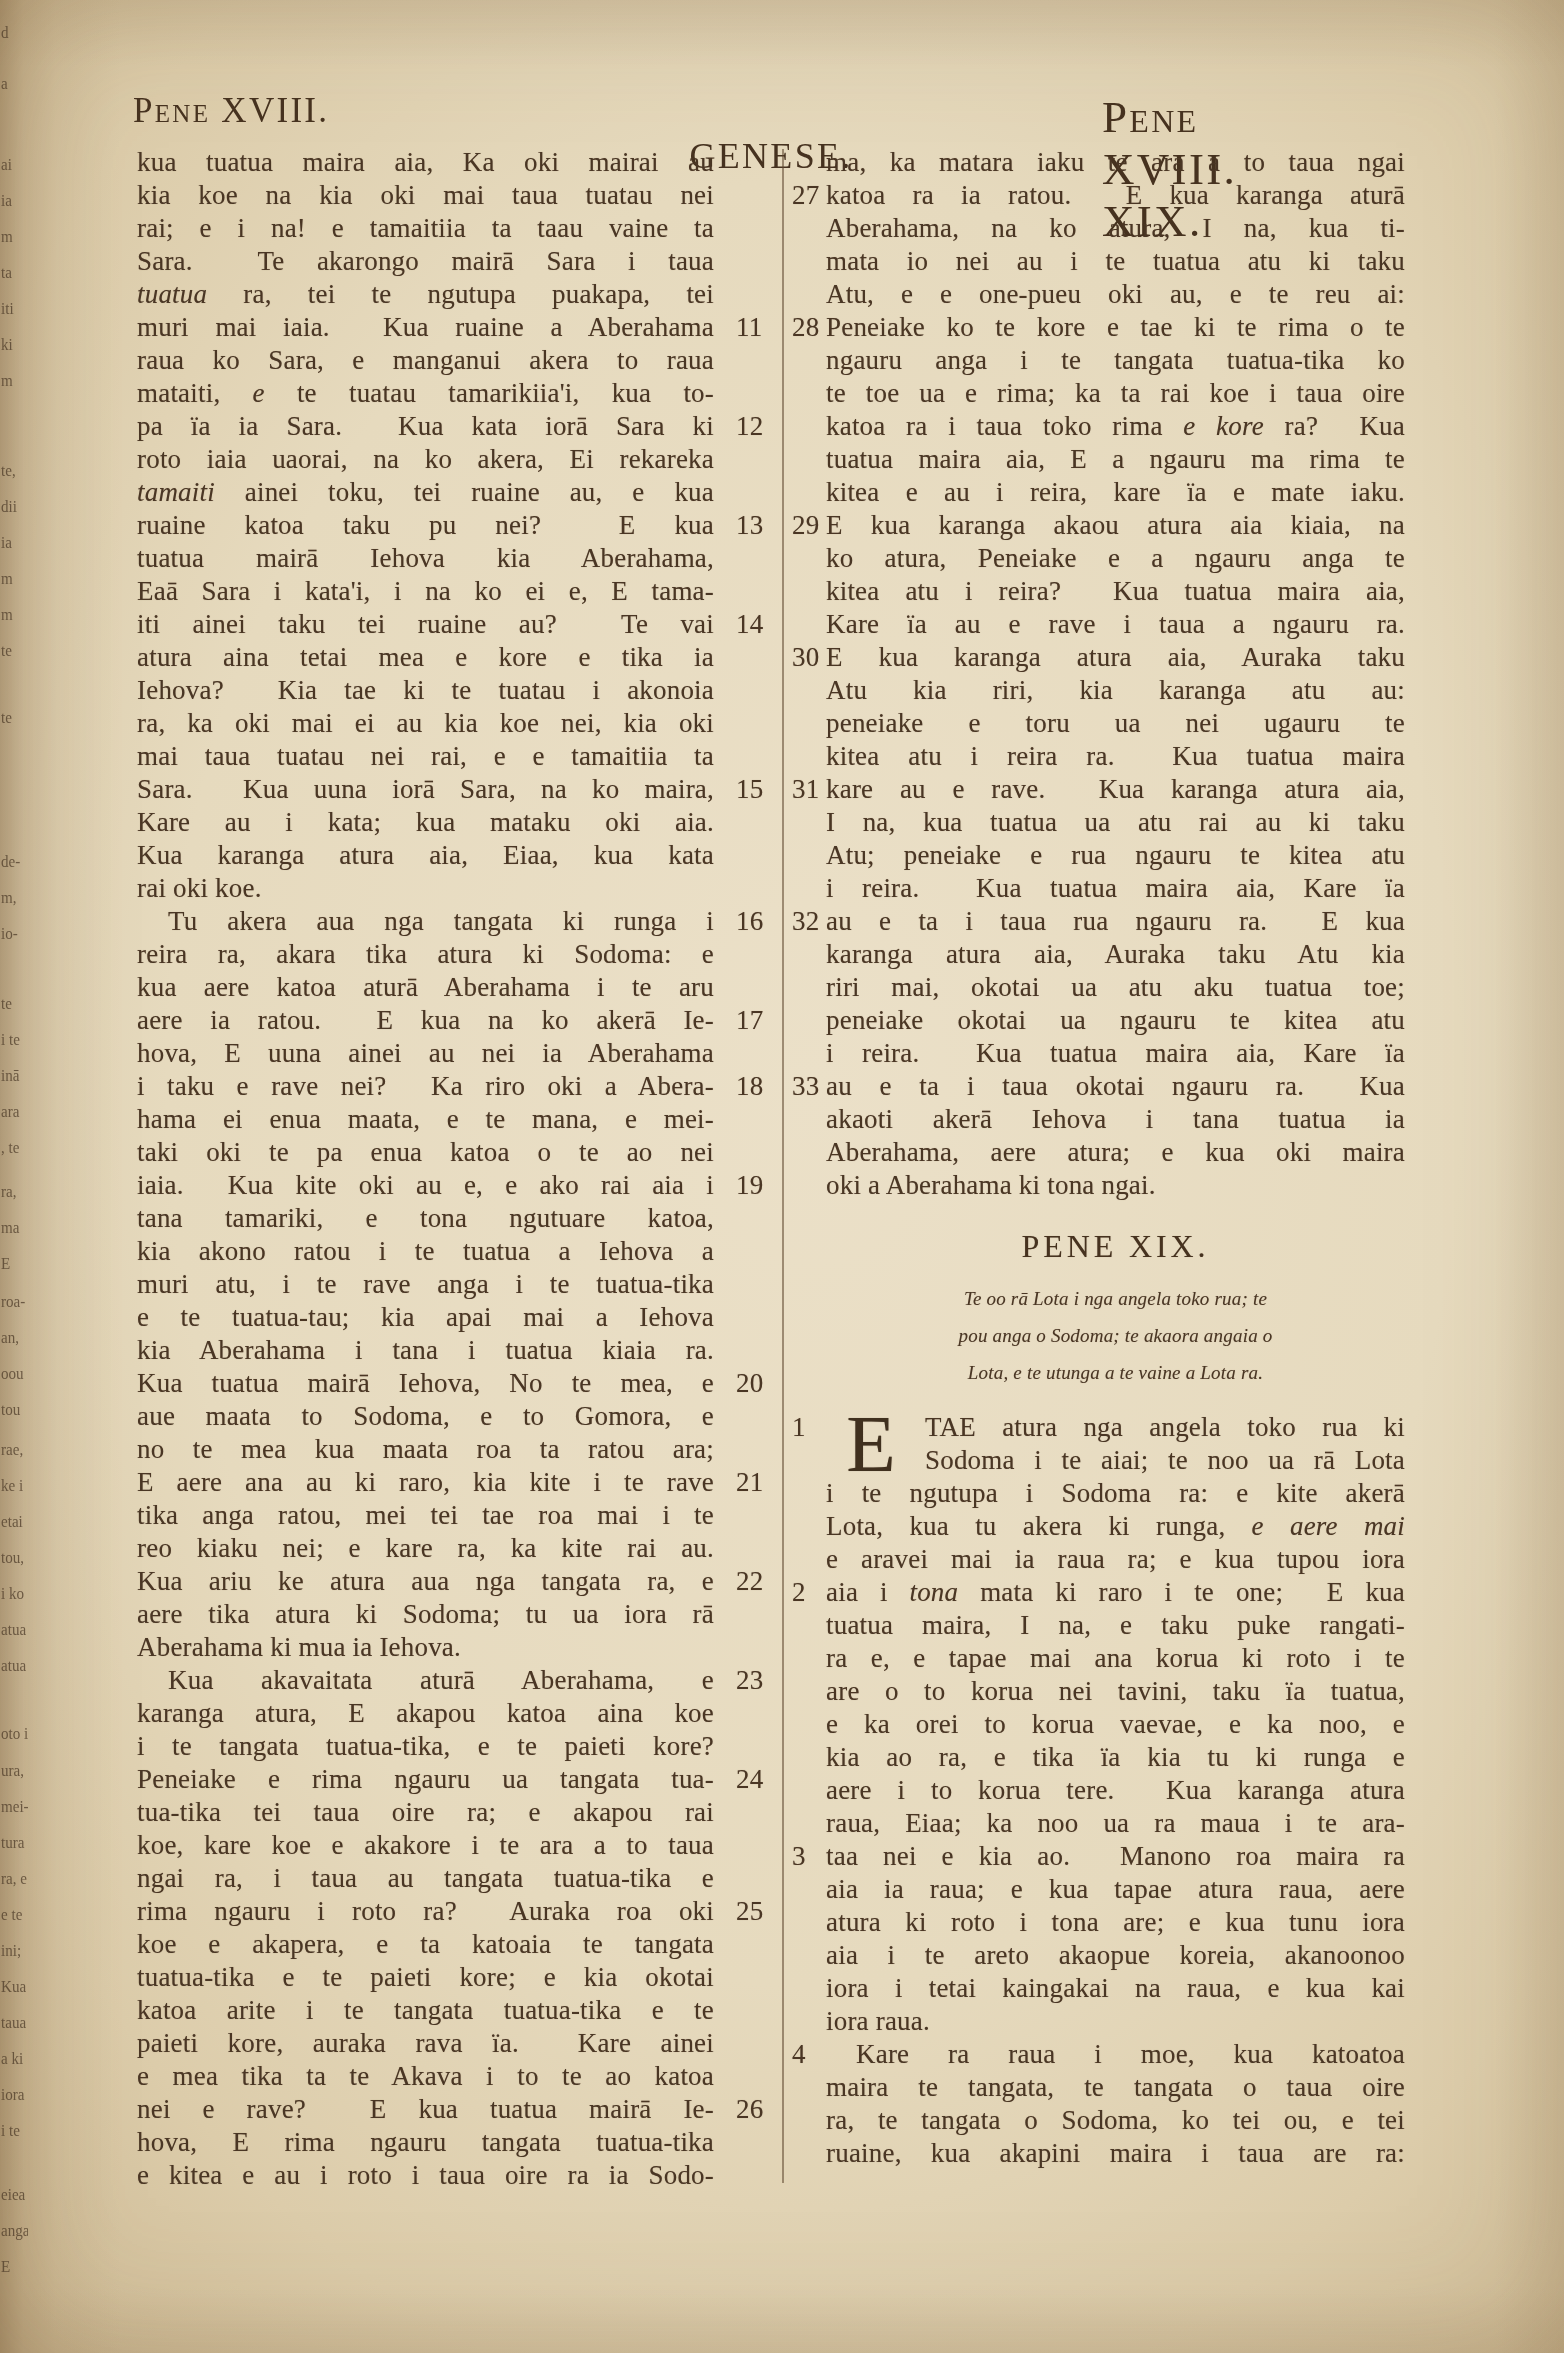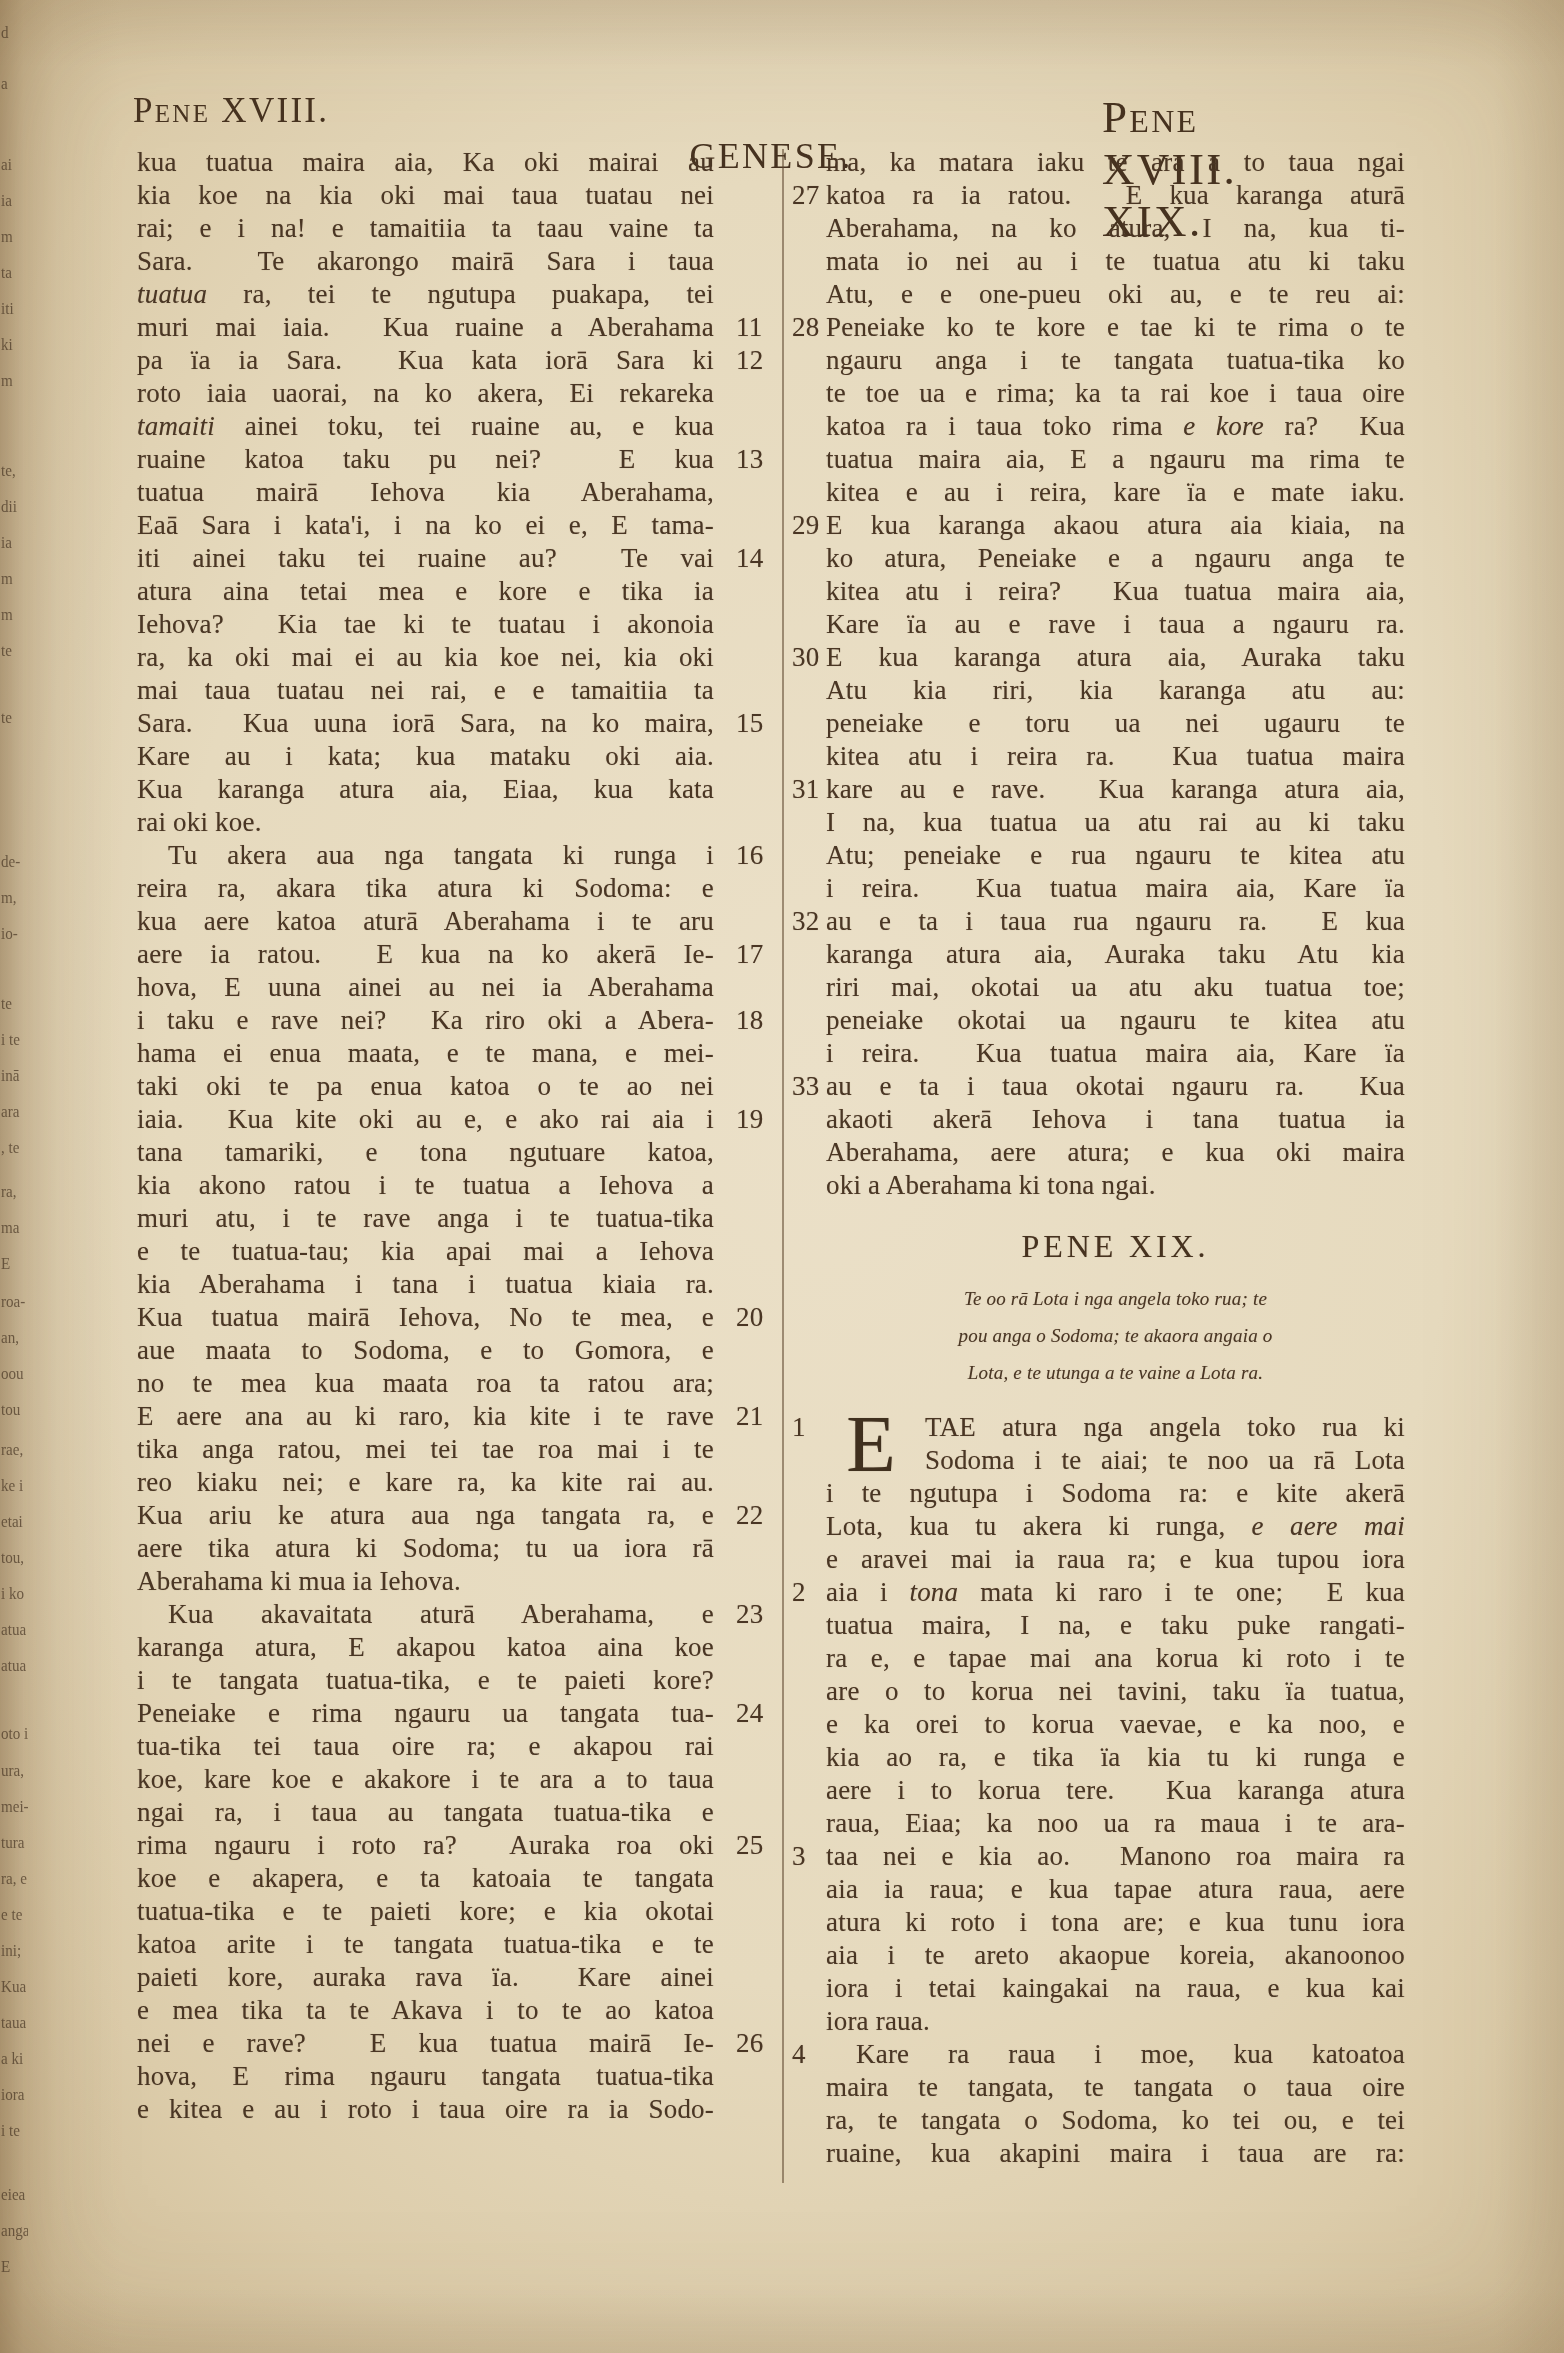--- a/index.html
+++ b/index.html
@@ -118,20 +118,22 @@
 
   <div class="divider"></div>
 
   <div class="col col-left" id="colLeft">
       <div class="line"><span>kua tuatua maira aia, Ka oki mairai au</span></div>
       <div class="line"><span>kia koe na kia oki mai taua tuatau nei</span></div>
       <div class="line"><span>rai; e i na! e tamaitiia ta taau vaine ta</span></div>
       <div class="line"><span>Sara.&nbsp; Te akarongo mairā Sara i taua</span></div>
       <div class="line"><span class="it">tuatua</span><span> ra, tei te ngutupa puakapa, tei</span></div>
       <div class="line"><span class="vnum vr">11</span><span>muri mai iaia.&nbsp; Kua ruaine a Aberahama</span></div>
+      <div class="line"><span>raua ko Sara, e manganui akera to raua</span></div>
+      <div class="line"><span>mataiti, </span><span class="it">e</span><span> te tuatau tamarikiia'i, kua to-</span></div>
       <div class="line"><span class="vnum vr">12</span><span>pa ïa ia Sara.&nbsp; Kua kata iorā Sara ki</span></div>
       <div class="line"><span>roto iaia uaorai, na ko akera, Ei rekareka</span></div>
       <div class="line"><span class="it">tamaiti</span><span> ainei toku, tei ruaine au, e kua</span></div>
       <div class="line"><span class="vnum vr">13</span><span>ruaine katoa taku pu nei?&nbsp; E kua</span></div>
       <div class="line"><span>tuatua mairā Iehova kia Aberahama,</span></div>
       <div class="line"><span>Eaā Sara i kata'i, i na ko ei e, E tama-</span></div>
       <div class="line"><span class="vnum vr">14</span><span>iti ainei taku tei ruaine au?&nbsp; Te vai</span></div>
       <div class="line"><span>atura aina tetai mea e kore e tika ia</span></div>
       <div class="line"><span>Iehova?&nbsp; Kia tae ki te tuatau i akonoia</span></div>
       <div class="line"><span>ra, ka oki mai ei au kia koe nei, kia oki</span></div>

